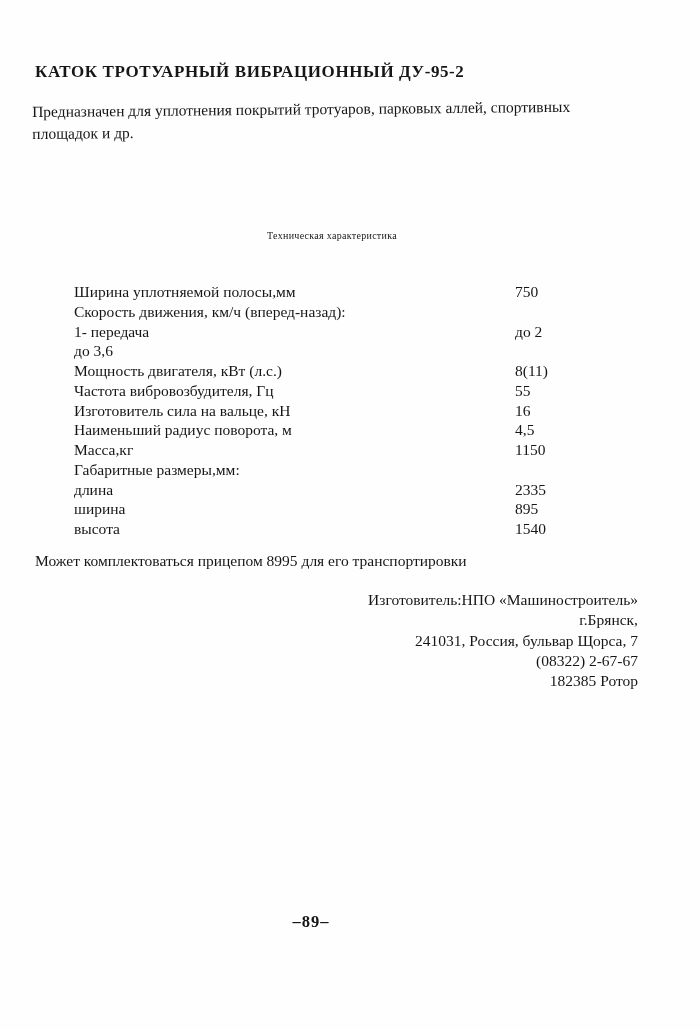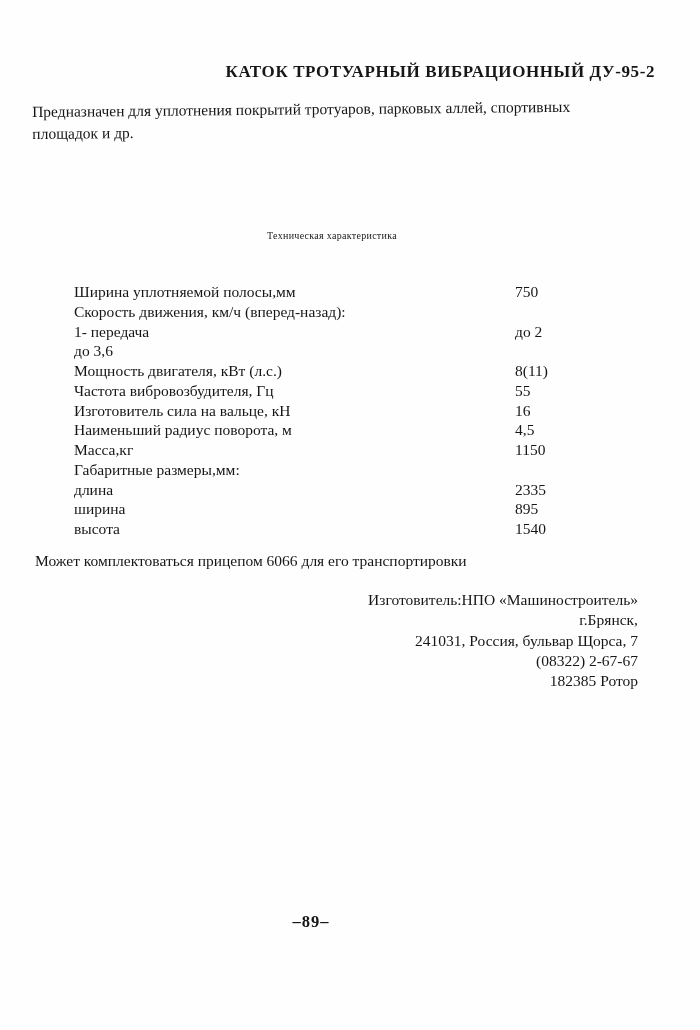--- a/index.html
+++ b/index.html
@@ -15,25 +15,26 @@
     font-family: "Liberation Serif", "DejaVu Serif", serif;
     color: #161616;
     overflow: hidden;
   }
   .doc-title {
     position: absolute;
     top: 62px;
     left: 0;
     width: 655px;
     margin: 0;
-    text-align: right;
+    text-align: left;
     font-size: 17px;
     font-weight: 600;
     letter-spacing: 0.6px;
     white-space: nowrap;
+    padding-left: 35px;
   }
   .intro {
     position: absolute;
     top: 101px;
     left: 32px;
     width: 600px;
     margin: 0;
     font-size: 15.5px;
     line-height: 22px;
     transform: rotate(-0.55deg);
@@ -164,21 +165,21 @@
       <div class="spec-row">
         <span class="spec-label">ширина</span>
         <span class="spec-value">895</span>
       </div>
       <div class="spec-row">
         <span class="spec-label">высота</span>
         <span class="spec-value">1540</span>
       </div>
     </div>
 
-  <p class="note">Может комплектоваться прицепом 6066 для его транспортировки</p>
+  <p class="note">Может комплектоваться прицепом 8995 для его транспортировки</p>
 
   <div class="manufacturer">
     <div>Изготовитель:НПО «Машиностроитель»</div>
     <div>г.Брянск,</div>
     <div>241031, Россия, бульвар Щорса, 7</div>
     <div>(08322) 2-67-67</div>
     <div>182385 Ротор</div>
   </div>
 
   <div class="page-number">–89–</div>

